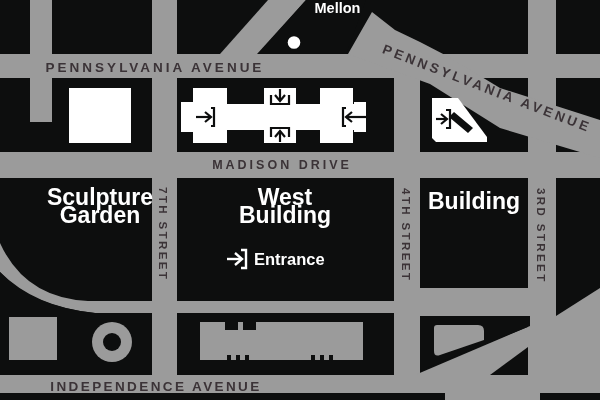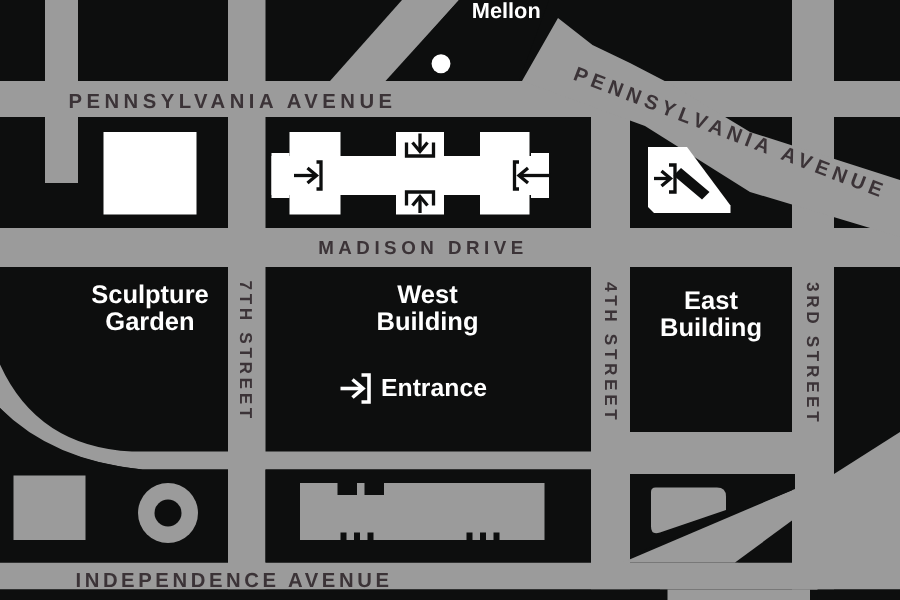--- a/index.html
+++ b/index.html
@@ -13,21 +13,21 @@
   .street-lbl{
     color:#3B3337;font-weight:bold;font-size:13.5px;letter-spacing:3px;
     text-align:center;
   }
   .vstreet{
     position:absolute;color:#3B3337;font-weight:bold;font-size:11.5px;
     letter-spacing:2.4px;writing-mode:vertical-rl;text-orientation:mixed;
     white-space:nowrap;
   }
   .place-lbl{
-    color:#FFFFFF;font-weight:bold;font-size:17px;line-height:18px;
+    color:#FFFFFF;font-weight:bold;font-size:23px;line-height:18px;
     text-align:center;
   }
   .place-lbl span{display:block;}
 </style>
 </head>
 <body>
 
 <div id="map">
 
   <svg id="shapes" width="600" height="400" viewBox="0 0 600 400">
@@ -152,19 +152,18 @@
     <span>Sculpture</span>
     <span>Garden</span>
   </div>
 
   <div class="lbl place-lbl" style="left:225px;top:188px;width:120px;">
     <span>West</span>
     <span>Building</span>
   </div>
 
   <div class="lbl place-lbl" style="left:414px;top:192px;width:120px;">
-    <span>East</span>
     <span>Building</span>
   </div>
 
   <div class="lbl place-lbl" style="left:254px;top:250px;font-size:16.5px;text-align:center;">Entrance</div>
 
 </div>
 
 </body></html>

